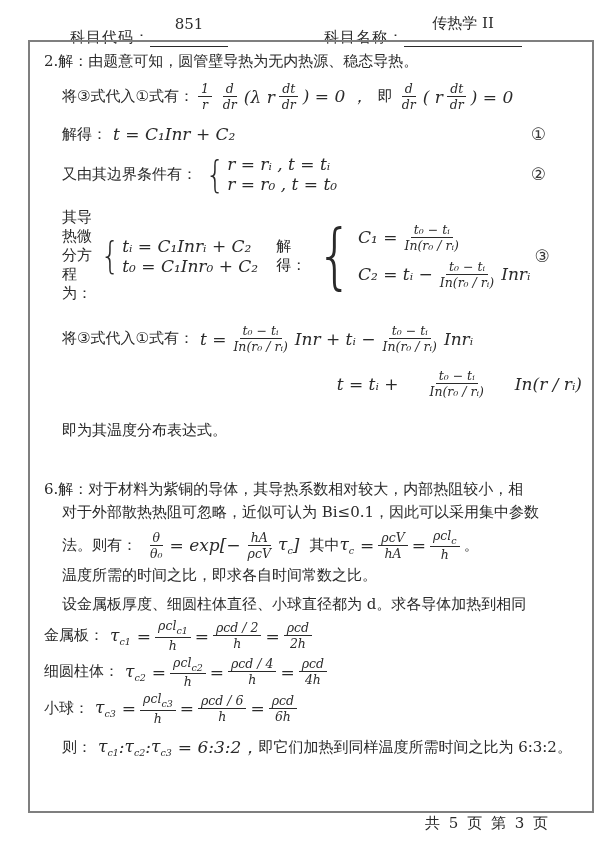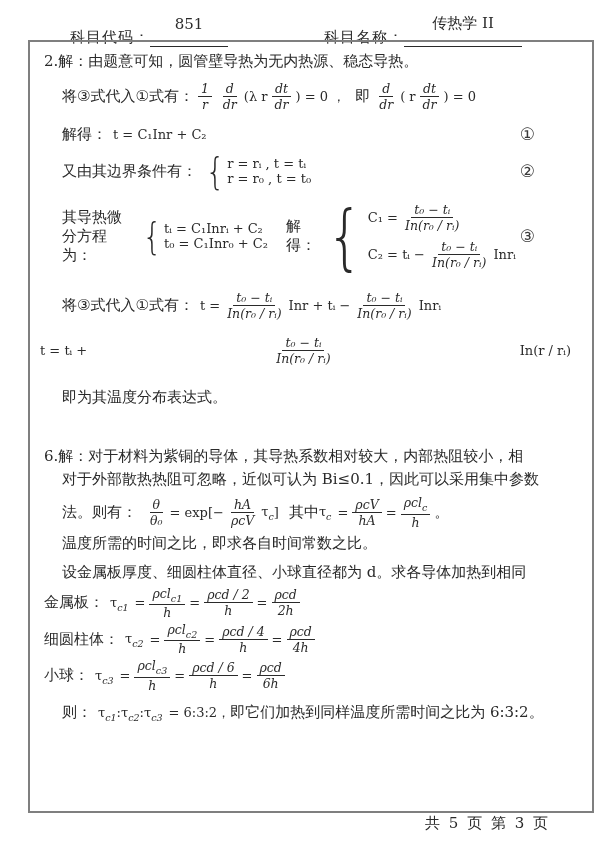--- a/index.html
+++ b/index.html
@@ -14,26 +14,26 @@
   .header { position:absolute; top:14px; left:70px; right:20px; display:flex; align-items:flex-end; font-size:15px; }
   .ulval { display:inline-block; text-align:center; border-bottom:1.5px solid #2a2a2a; padding:0 6px 13px 6px; }
   .code-val { min-width:78px; }
   .name-val { min-width:118px; }
   .gap { width:96px; }
   .lbl { letter-spacing:1px; }
 
   .sheet {
     position:absolute; left:28px; top:40px; width:566px; height:773px;
     border:2px solid #7f7f7f;
-    padding:8px 21px 0 10px;
+    padding:8px 10px 0 10px;
   }
 
   .row { display:flex; align-items:center; position:relative; font-size:15px; }
   .cn { font-style:normal; }
-  .m  { font-size:13px; font-family:"DejaVu Serif","DejaVu Sans",serif; }
+  .m  { font-style:italic; font-size:17px; font-family:"DejaVu Serif","DejaVu Sans",serif; }
   .chunk { display:inline-block; white-space:nowrap; }
   .sub { font-size:9.5px; font-style:italic; vertical-align:-4px; }
 
   .frac { display:inline-flex; flex-direction:column; align-items:center; margin:0 4px; font-style:italic; font-size:12.5px; line-height:1.2; }
   .frac .num { padding:0 3px 0 3px; border-bottom:1px solid #2a2a2a; white-space:nowrap; }
   .frac .den { padding:0 3px; white-space:nowrap; }
 
   .sys { display:inline-flex; align-items:center; margin:0 4px; }
   .brace { font-family:"DejaVu Sans","Liberation Sans",sans-serif; font-weight:300; color:#2a2a2a; line-height:0.9; transform:scaleX(0.8); }
   .brace.small { font-size:38px; }
@@ -42,21 +42,21 @@
   .sysrow { display:flex; align-items:center; white-space:nowrap; }
 
   .tag { margin-left:auto; margin-right:36px; font-size:17px; color:#3a3a3a; font-family:"DejaVu Sans","Liberation Sans",sans-serif; font-style:normal; }
 
   .ind  { margin-left:22px; }
   .ind2 { margin-left:4px; }
   .mt2{margin-top:2px}.mt4{margin-top:4px}.mt6{margin-top:6px}.mt10{margin-top:10px}
   .mt12{margin-top:12px}.mt14{margin-top:14px}.mt20{margin-top:20px}
   .mt22{margin-top:22px}.mt40{margin-top:40px}
   .ml6{margin-left:6px}.ml10{margin-left:10px}.ml14{margin-left:14px}
-  .center { justify-content:space-between; }
+  .center { justify-content:flex-end;gap:24px; }
 
   .footer { position:absolute; top:814px; right:56px; font-size:15px; letter-spacing:2px; }
 </style>
 </head>
 <body>
 
 <div class="header">
   <span class="lbl cn">科目代码：</span>
   <span class="ulval code-val cn">851</span>
   <span class="gap"></span>

